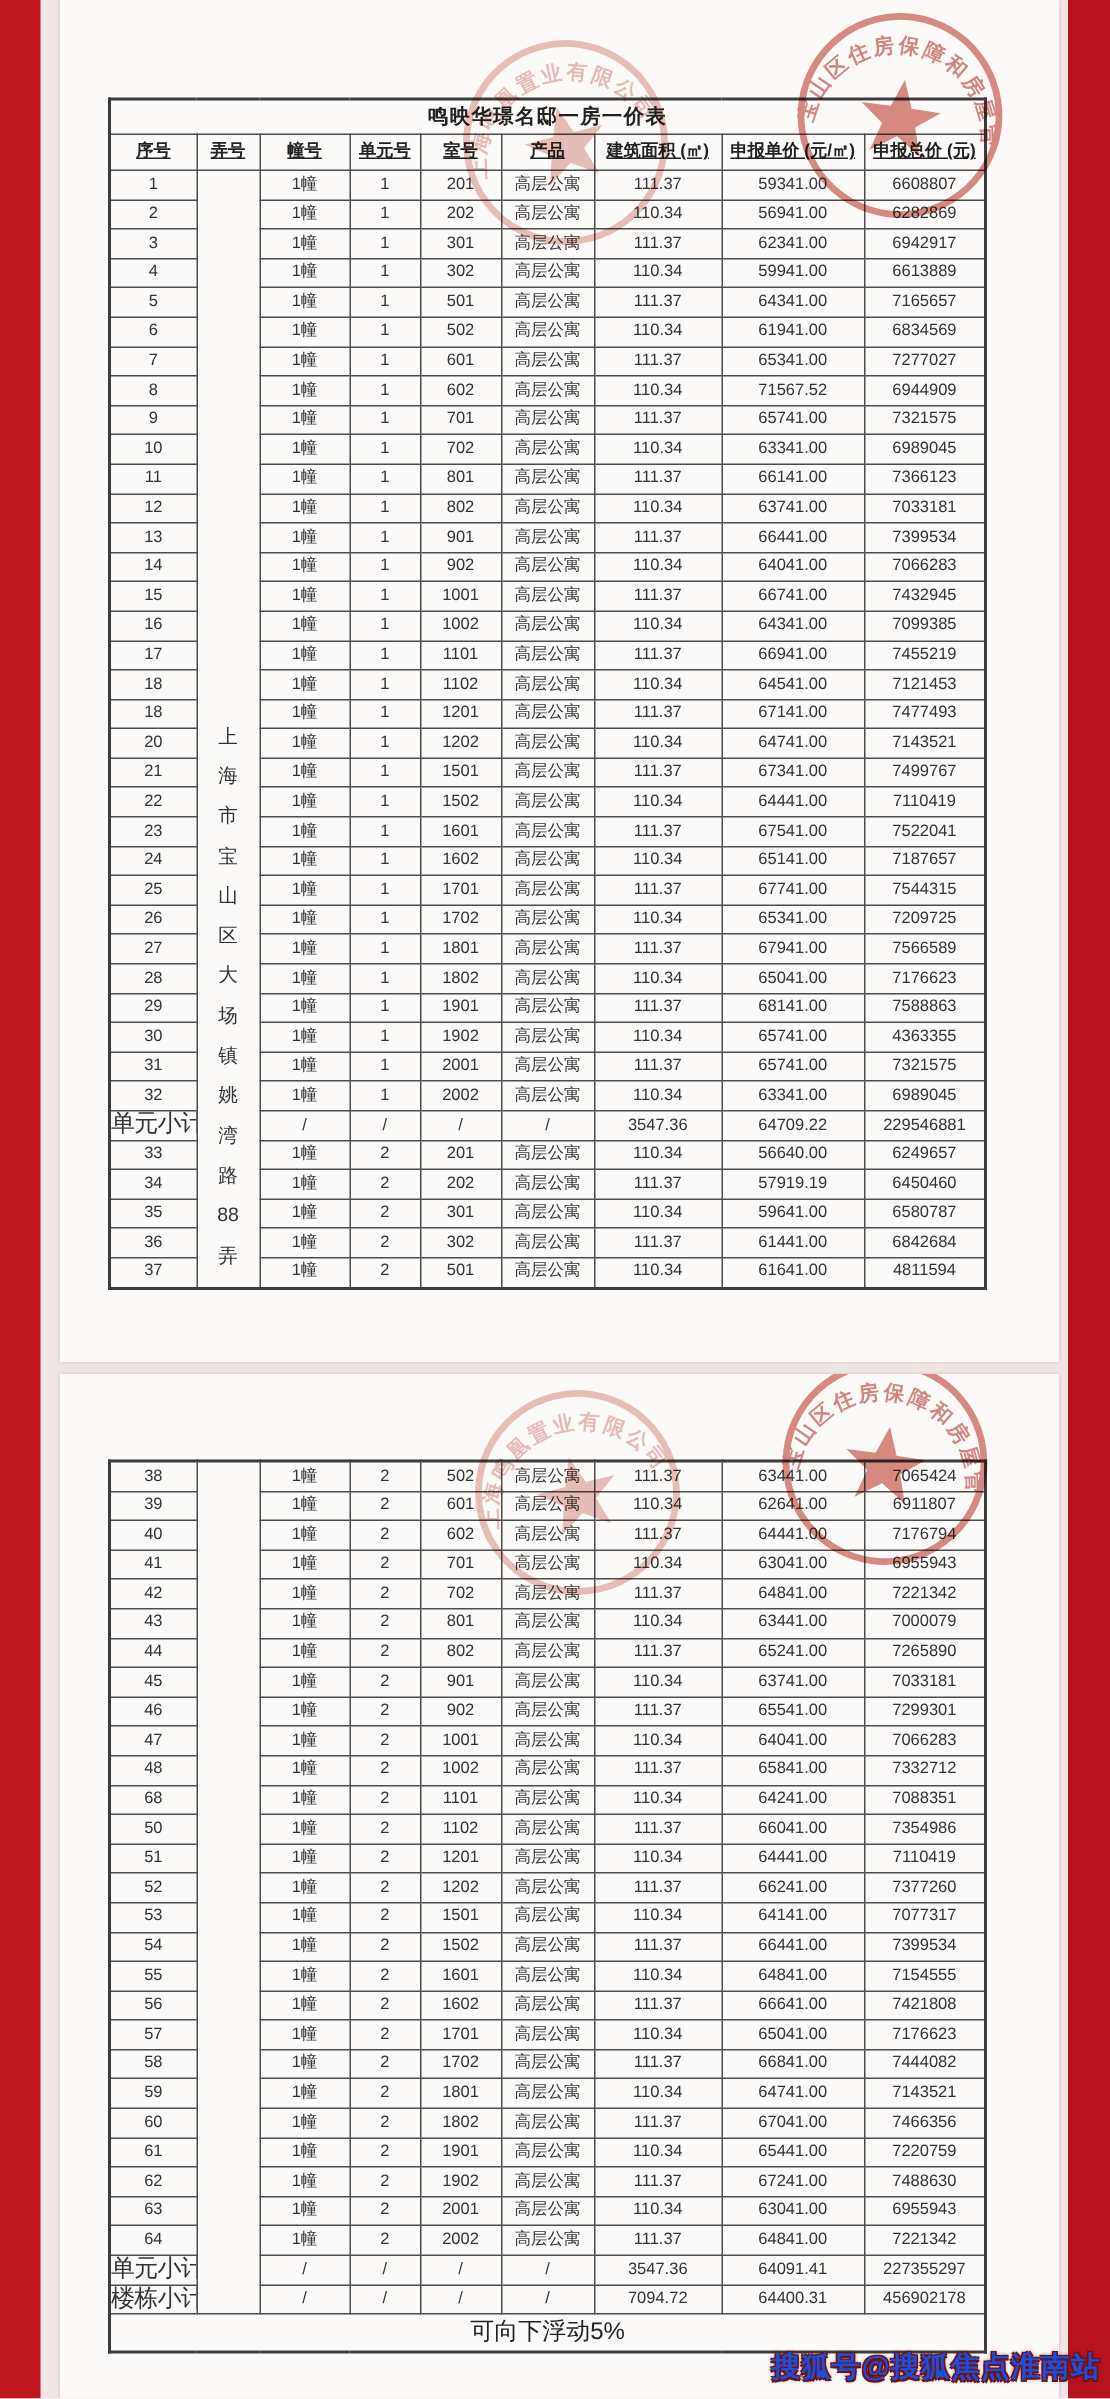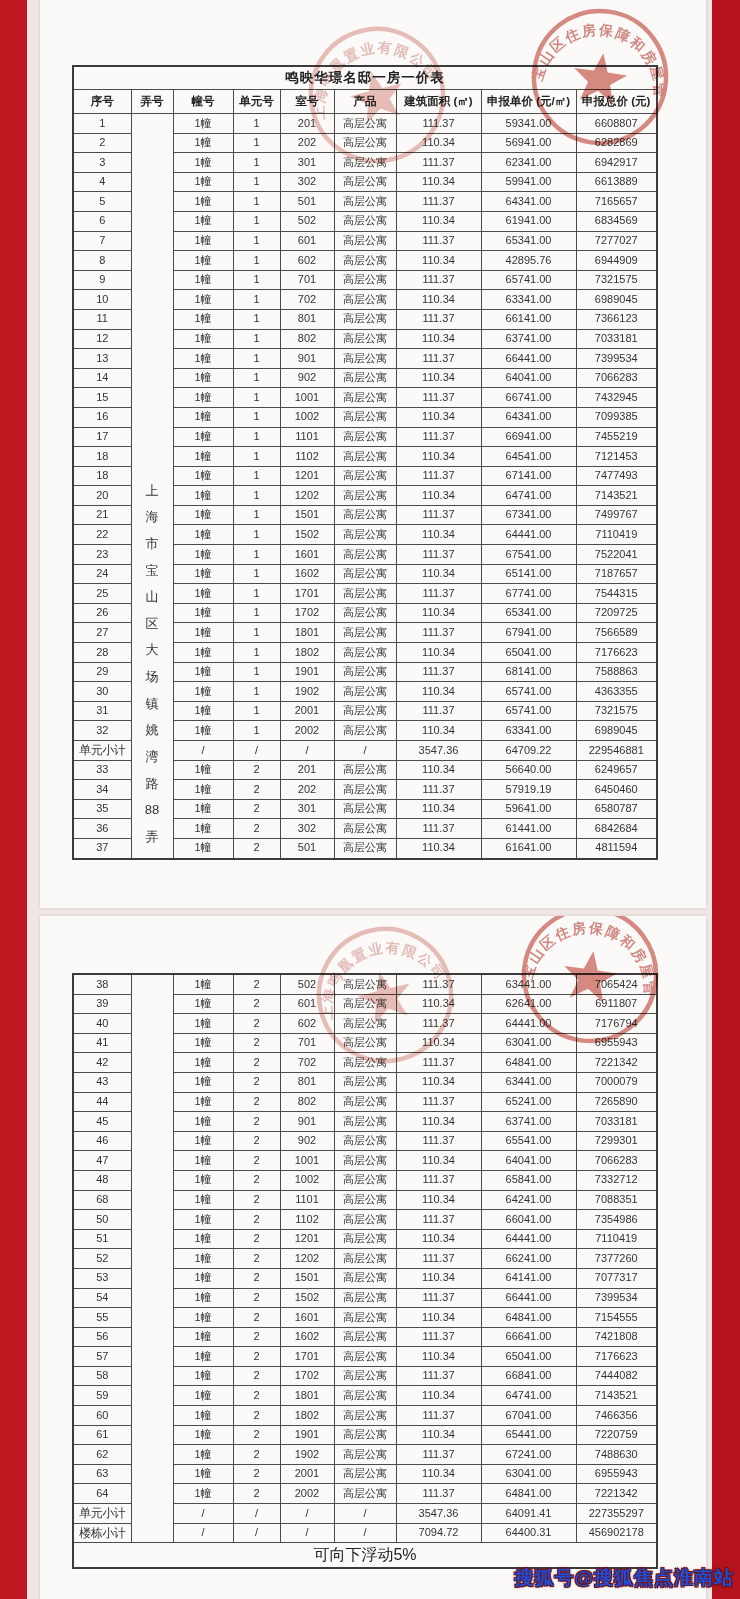--- a/index.html
+++ b/index.html
@@ -24,22 +24,22 @@
   }
   .t1{top:65px;border-radius:15px;}
   .t2{top:57px;}
   .price-table th,.price-table td{
     border:1px solid #4c4c4c;text-align:center;vertical-align:middle;
     padding:0;font-size:11px;color:#333;height:18.6px;line-height:1.05;
     white-space:nowrap;overflow:hidden;
   }
   .price-table{border:2px solid #3c3c3c;}
   th.title{font-size:13.5px;font-weight:bold;height:22px;color:#222;letter-spacing:1px;}
-  tr.cols th{font-size:11.5px;font-weight:bold;height:23px;color:#222;}
-  td.subtotal-label{font-size:12px;letter-spacing:-0.5px;}
+  tr.cols th{font-size:11.5px;font-weight:bold;height:23px;color:#222;text-decoration:underline;}
+  td.subtotal-label{font-size:16px;letter-spacing:-0.5px;}
   td.lane{vertical-align:bottom;}
   .lane-stack{
     display:flex;flex-direction:column;align-items:center;
     gap:13px;padding-bottom:14px;font-size:13px;color:#333;
   }
   td.note-cell{font-size:16px;height:24px;color:#222;}
 
   .stamp{position:absolute;pointer-events:none;mix-blend-mode:multiply;z-index:3;}
   .stamp .ring{fill:none;stroke:#c2453a;stroke-width:4.5;}
   .stamp .star{fill:#c2453a;}
@@ -178,21 +178,21 @@
           <td>65341.00</td>
           <td>7277027</td>
         </tr>
         <tr>
           <td>8</td>
           <td>1幢</td>
           <td>1</td>
           <td>602</td>
           <td>高层公寓</td>
           <td>110.34</td>
-          <td>42895.76</td>
+          <td>71567.52</td>
           <td>6944909</td>
         </tr>
         <tr>
           <td>9</td>
           <td>1幢</td>
           <td>1</td>
           <td>701</td>
           <td>高层公寓</td>
           <td>111.37</td>
           <td>65741.00</td>

